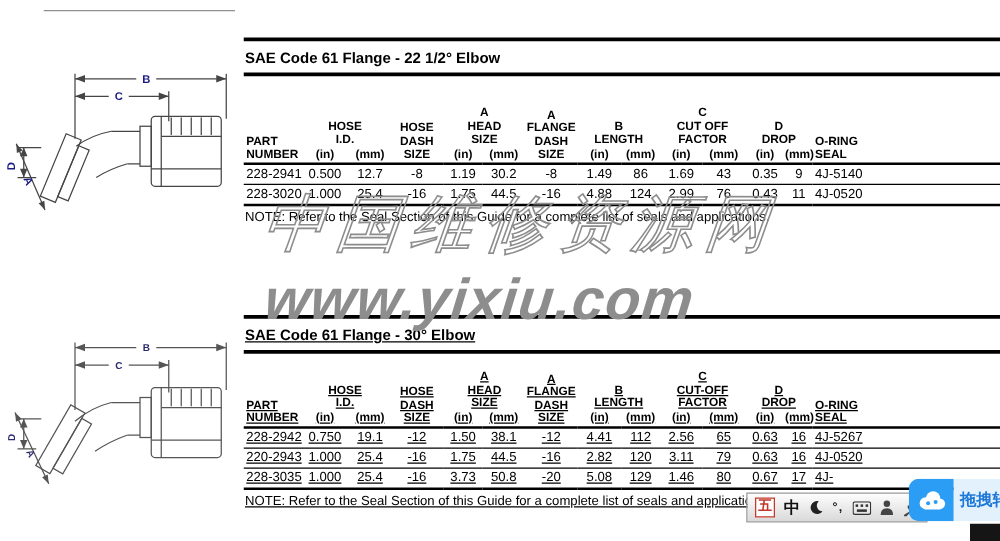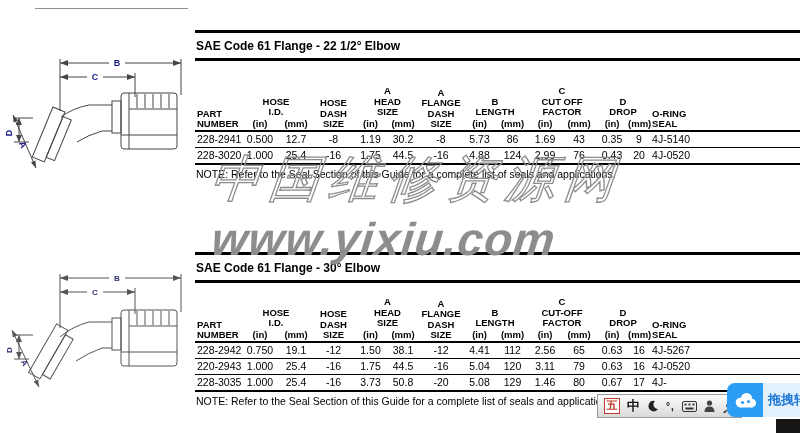--- a/index.html
+++ b/index.html
@@ -1,20 +1,20 @@
 <!DOCTYPE html>
 <html><head>
 <meta charset="utf-8">
 <style>
   html,body{margin:0;padding:0;background:#fff;}
   .page{position:relative;width:800px;height:433px;background:#fff;overflow:hidden;
         font-family:"Liberation Sans",sans-serif;color:#000;}
   .topline{position:absolute;left:35px;top:8px;width:153px;height:1px;background:#8f8f8f;}
   .section{position:absolute;left:195px;width:605px;}
-  .sec1{top:30px;} .sec2{top:252px;}
+  .sec1{top:30px;} .sec2{top:252px;text-decoration:underline;}
   .rule{height:3px;background:#000;}
   .sec-title{font-size:12px;font-weight:bold;line-height:22px;padding:2px 0 1px 1px;white-space:nowrap;}
   .spec-table{border-collapse:collapse;table-layout:fixed;width:605px;}
   .sec1 .spec-table{margin-top:25px;} .sec2 .spec-table{margin-top:14px;}
   .spec-table th{font-size:9.5px;line-height:10.5px;font-weight:bold;vertical-align:bottom;
                  padding:0;white-space:pre-line;}
   .spec-table th.un{line-height:12px;}
   .spec-table td{font-size:10.5px;line-height:13px;padding:1px 0;white-space:nowrap;}
   .spec-table tbody td{border-top:1.5px solid #000;}
   .spec-table tbody tr:first-child td{border-top:2.5px solid #000;margin-left:20px;}
@@ -215,42 +215,42 @@
         </thead>
         <tbody>
           <tr>
             <td class="al">228-2941</td>
             <td class="ac">0.500</td>
             <td class="ac">12.7</td>
             <td class="ac">-8</td>
             <td class="ac">1.19</td>
             <td class="ac">30.2</td>
             <td class="ac">-8</td>
-            <td class="ac">5.73</td>
+            <td class="ac">1.49</td>
             <td class="ac">86</td>
             <td class="ac">1.69</td>
             <td class="ac">43</td>
             <td class="ac">0.35</td>
             <td class="ac">9</td>
             <td class="al">4J-5140</td>
           </tr>
           <tr>
             <td class="al">228-3020</td>
             <td class="ac">1.000</td>
             <td class="ac">25.4</td>
             <td class="ac">-16</td>
             <td class="ac">1.75</td>
             <td class="ac">44.5</td>
             <td class="ac">-16</td>
             <td class="ac">4.88</td>
             <td class="ac">124</td>
             <td class="ac">2.99</td>
             <td class="ac">76</td>
             <td class="ac">0.43</td>
-            <td class="ac">20</td>
+            <td class="ac">11</td>
             <td class="al">4J-0520</td>
           </tr>
         </tbody>
       </table>
     <div class="note">NOTE: Refer to the Seal Section of this Guide for a complete list of seals and applications.</div>
   </div>
 
   <div class="section sec2">
     <div class="rule"></div>
     <div class="sec-title">SAE Code 61 Flange - 30° Elbow</div>
@@ -329,21 +329,21 @@
             <td class="al">4J-5267</td>
           </tr>
           <tr>
             <td class="al">220-2943</td>
             <td class="ac">1.000</td>
             <td class="ac">25.4</td>
             <td class="ac">-16</td>
             <td class="ac">1.75</td>
             <td class="ac">44.5</td>
             <td class="ac">-16</td>
-            <td class="ac">5.04</td>
+            <td class="ac">2.82</td>
             <td class="ac">120</td>
             <td class="ac">3.11</td>
             <td class="ac">79</td>
             <td class="ac">0.63</td>
             <td class="ac">16</td>
             <td class="al">4J-0520</td>
           </tr>
           <tr>
             <td class="al">228-3035</td>
             <td class="ac">1.000</td>

